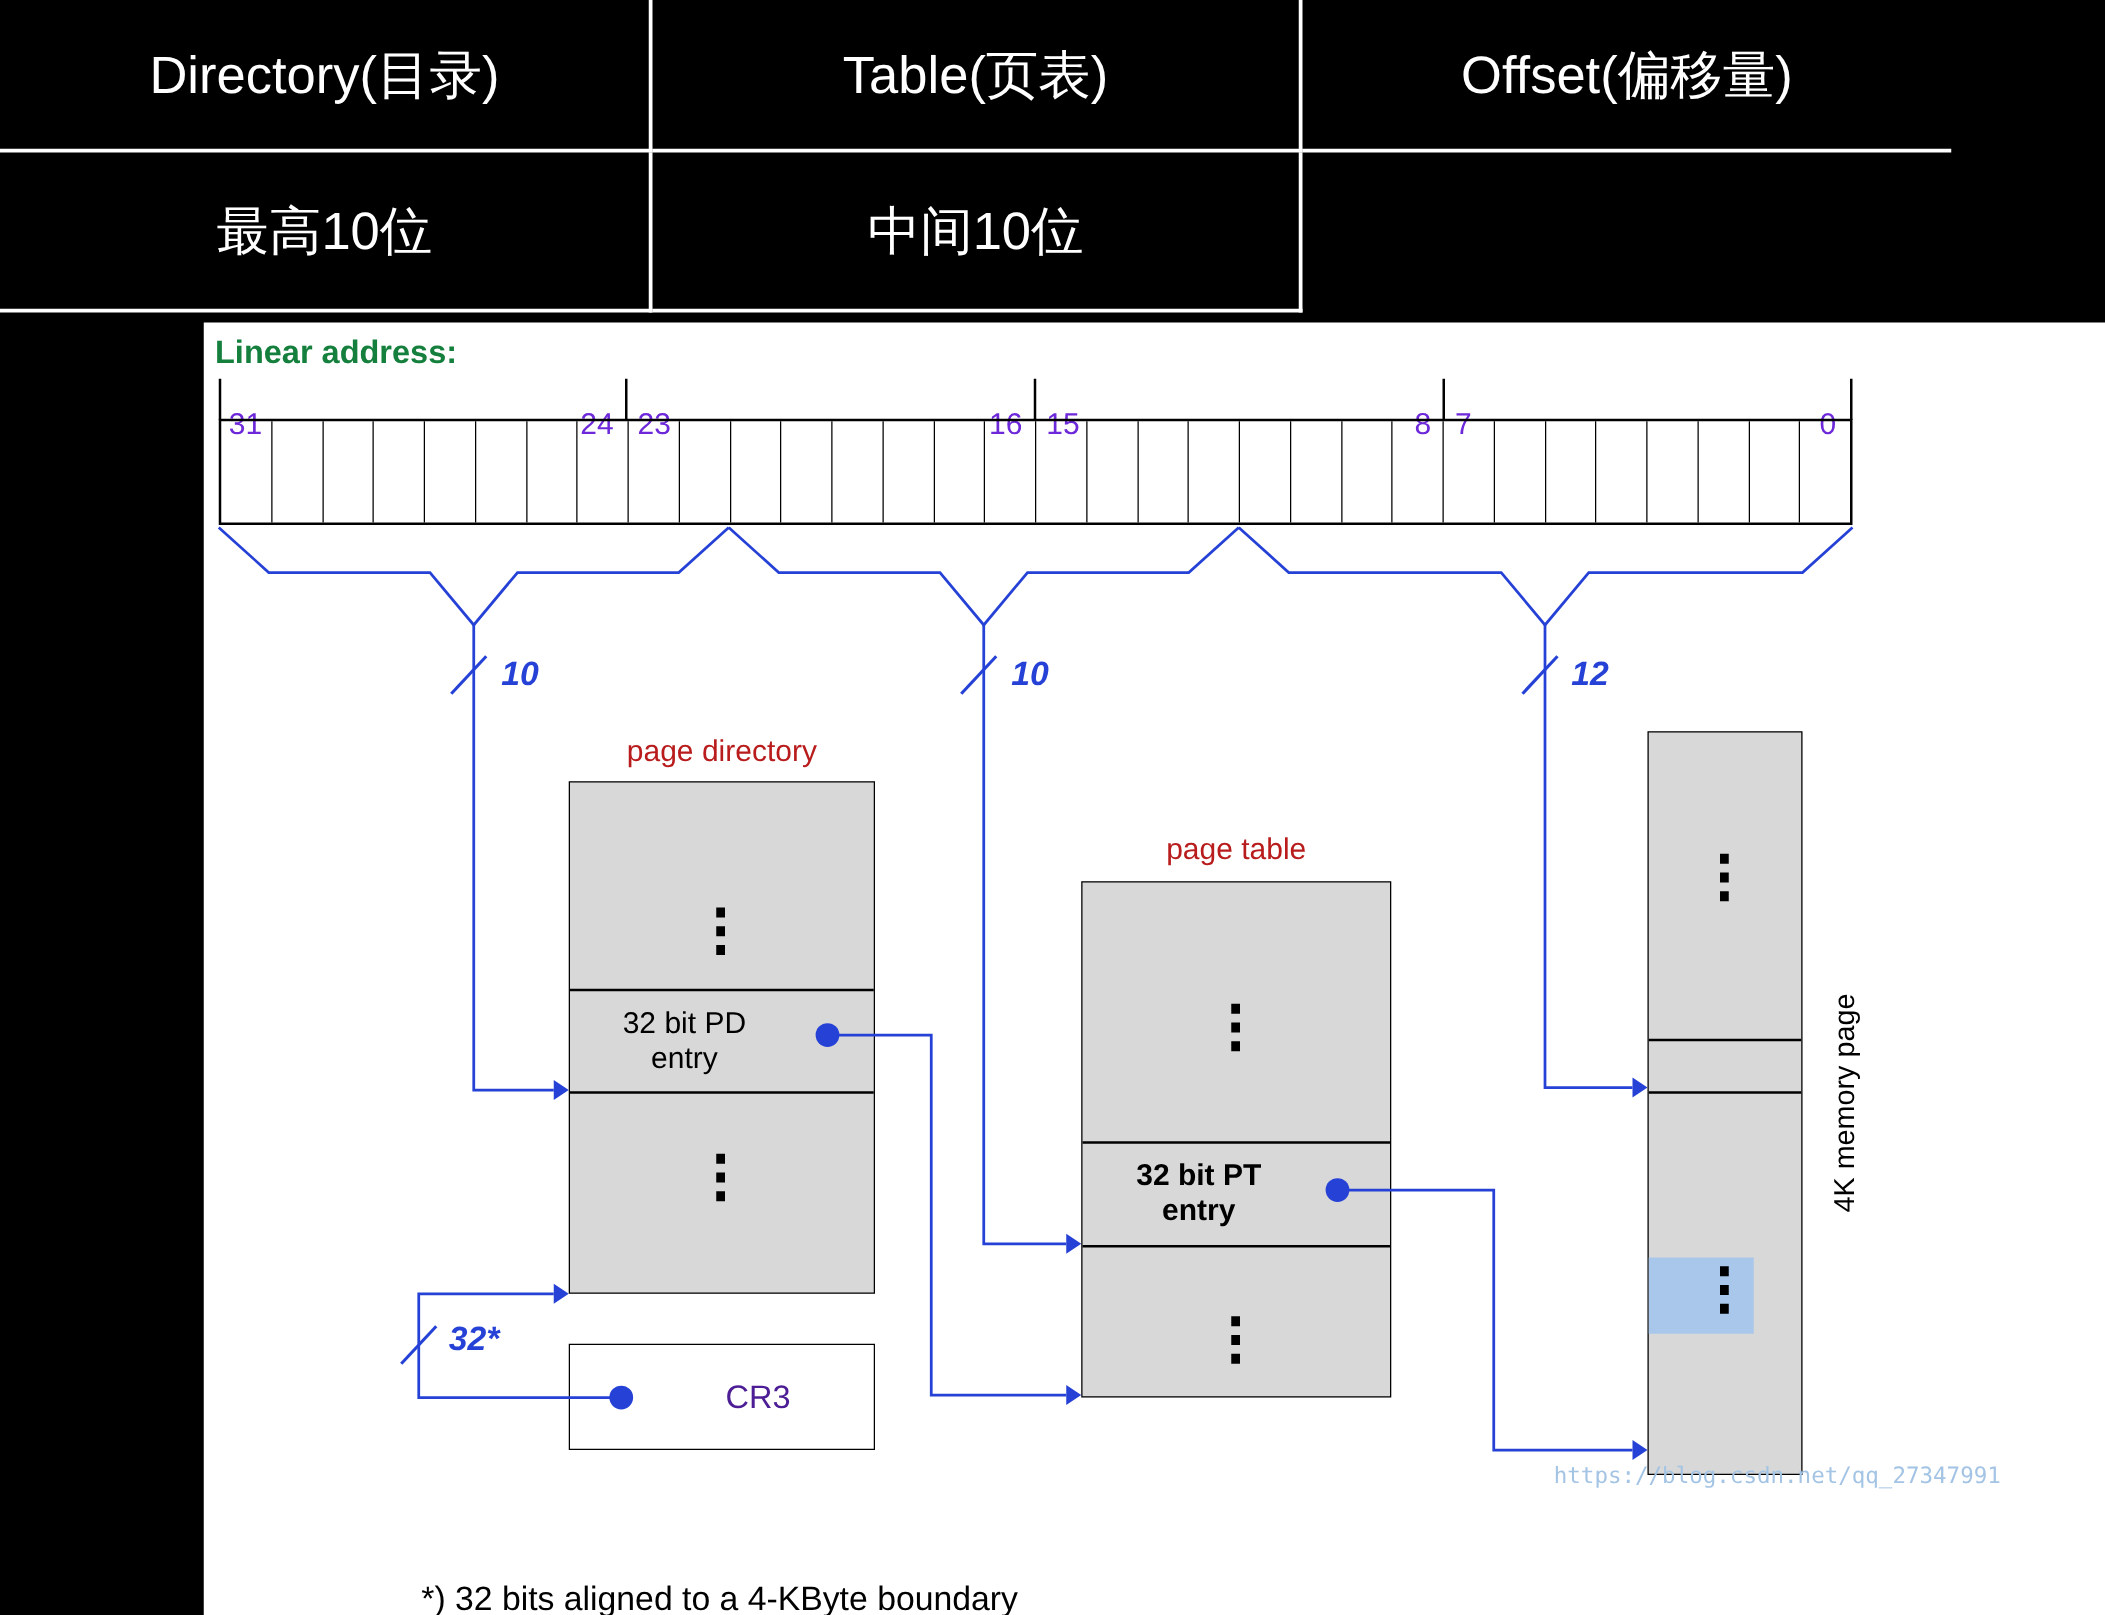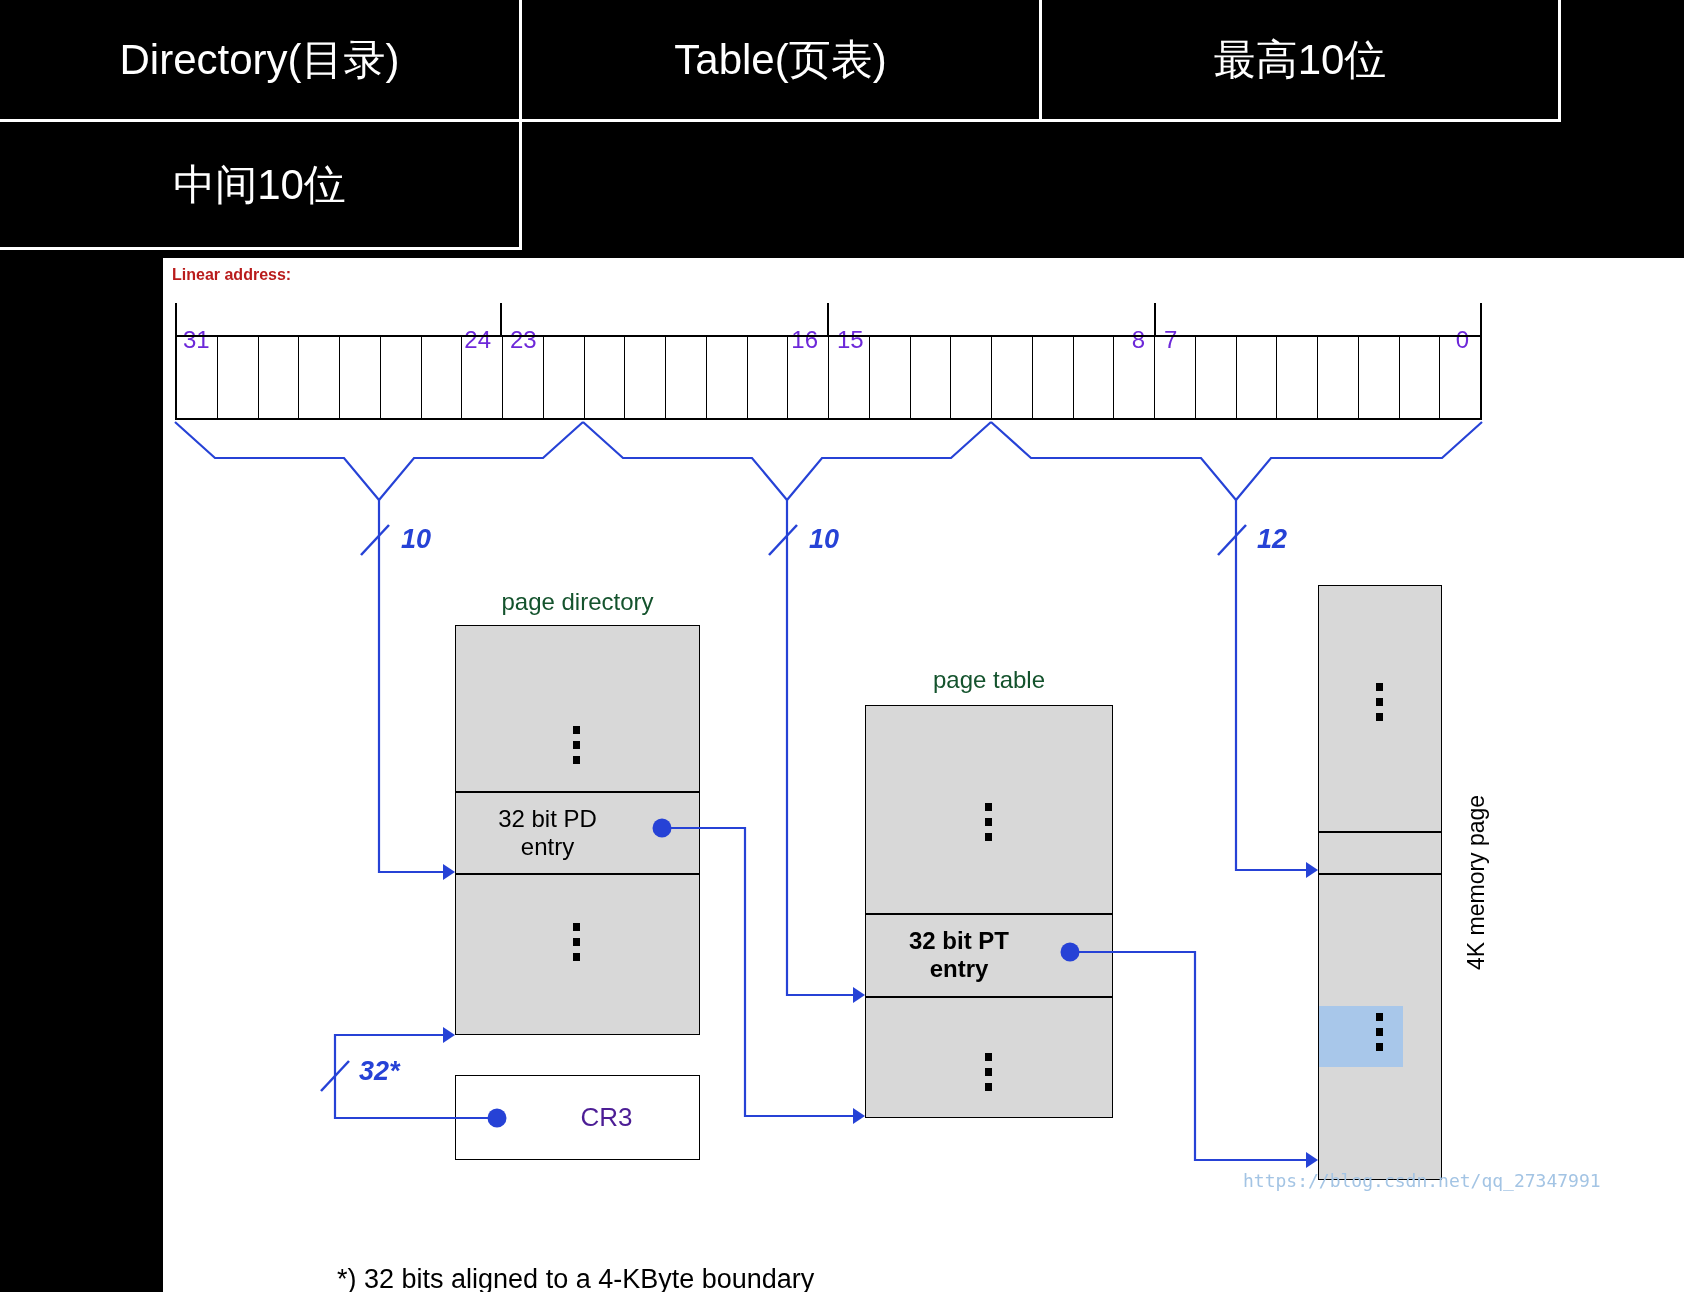--- a/index.html
+++ b/index.html
@@ -9,54 +9,55 @@
   
   .top-table{position:absolute;left:0;top:0;width:1561px;height:250px;
              display:grid;grid-template-columns:522px 520px 519px;grid-template-rows:122px 128px;}
   .top-table .cell{display:flex;align-items:center;justify-content:center;
                    color:#fff;font-size:42px;box-sizing:border-box;border-bottom:3px solid #fff;}
   .top-table .vline{border-right:3px solid #fff;}
 
   
   .panel{position:absolute;left:163px;top:258px;width:1521px;height:1034px;background:#fff;overflow:hidden;}
   .abs{position:absolute;}
-  .linear-label{left:9px;top:8px;font-size:16px;font-weight:600;color:#b91c1c;}
+  .linear-label{left:9px;top:8px;font-size:26px;font-weight:600;color:#15803d;}
   .bitnum{top:46px;font-size:24px;color:#6d28d9;font-weight:400;margin-top:22px;}
   .tick{width:2px;height:33px;background:#000;top:45px;}
   .bit-box{left:12px;top:77px;width:1307px;height:85px;border:2px solid #000;box-sizing:border-box;}
   .bit-cells{display:flex;width:100%;height:100%;}
   .bit-cell{flex:1;border-right:1px solid #000;}
   .bit-cell:last-child{border-right:none;}
 
   svg.overlay{left:0;top:0;pointer-events:none;}
 
   .bluelab{color:#2642d6;font-size:27px;font-weight:bold;font-style:italic;}
 
   .gbox{background:#d8d8d8;border:1.5px solid #000;box-sizing:border-box;}
   .hline{position:absolute;left:0;width:100%;height:1.5px;background:#000;}
-  .box-title{font-size:24px;color:#14532d;text-align:center;}
+  .box-title{font-size:24px;color:#b91c1c;text-align:center;}
   .entry-text{position:absolute;left:0;width:100%;box-sizing:border-box;display:flex;flex-direction:column;
               align-items:center;justify-content:center;font-size:24px;color:#000;line-height:28px;padding-right:60px;}
   .vdots{width:7px;height:8px;background:#000;box-shadow:0 15px 0 #000,0 30px 0 #000;}
   .highlight-cell{background:#a8c7ea;}
   .mem-label{display:flex;align-items:center;justify-content:center;writing-mode:vertical-rl;
              transform:rotate(180deg);font-size:23px;color:#000;}
   .cr3-box{background:#fff;border:1.5px solid #000;box-sizing:border-box;display:flex;align-items:center;
            justify-content:center;padding-left:58px;font-size:26px;color:#4c1d95;text-align:right;}
   .footnote{font-size:27px;color:#000;white-space:nowrap;}
   .watermark{font-family:"DejaVu Sans Mono",monospace;font-size:18px;color:#a3c4e4;white-space:nowrap;}
 </style>
 </head>
 <body>
 
 <div class="root">
 
   <div class="top-table">
     <div class="cell vline">Directory(目录)</div>
     <div class="cell vline">Table(页表)</div>
+    <div class="cell">Offset(偏移量)</div>
     <div class="cell vline">最高10位</div>
     <div class="cell vline">中间10位</div>
   </div>
 
   <div class="panel">
 
     <div class="abs linear-label">Linear address:</div>
 
     <div class="abs bitnum" style="left:20px;">31</div>
     <div class="abs bitnum" style="left:270px;width:58px;text-align:right;">24</div>

